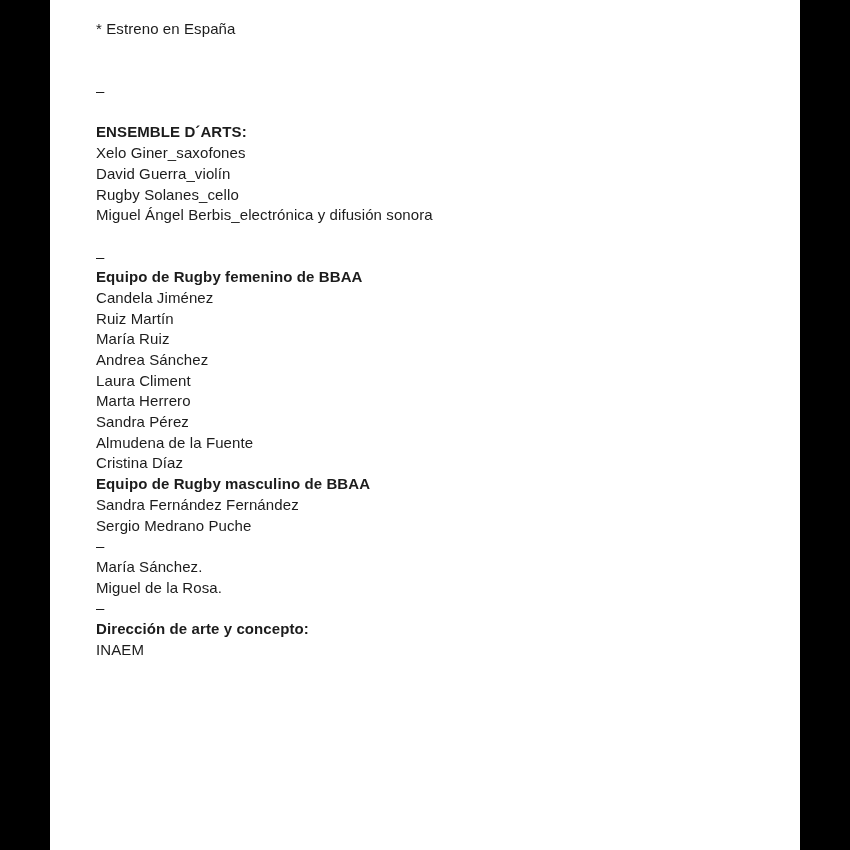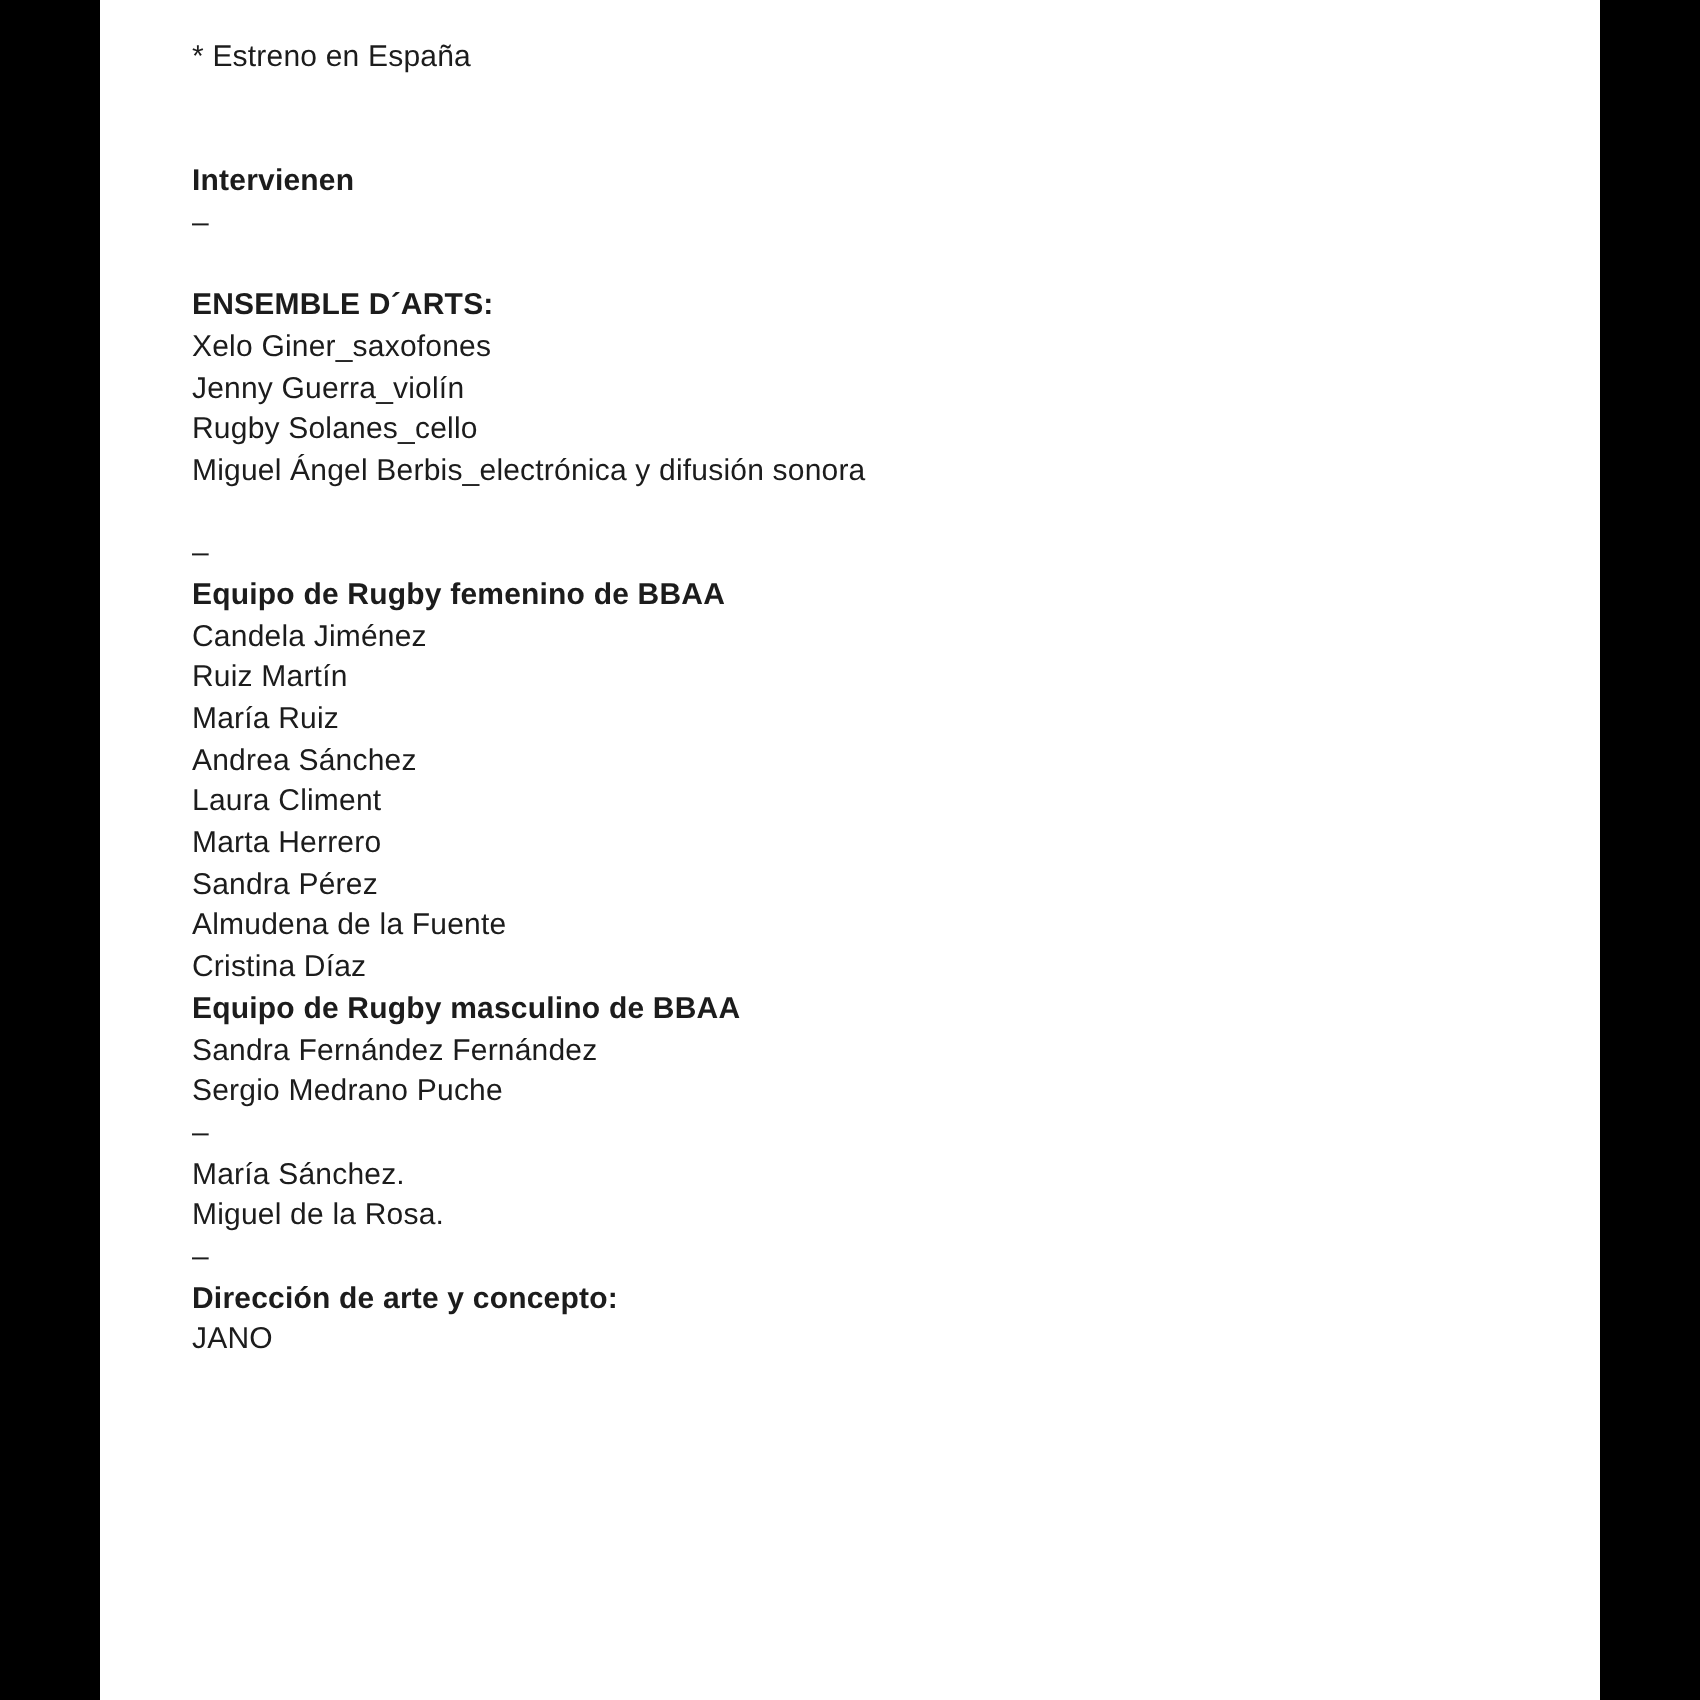--- a/index.html
+++ b/index.html
@@ -54,27 +54,26 @@
 <div class="page">
   <div class="side-bar left"></div>
   <div class="side-bar right"></div>
 
   <div class="content">
 
     <div class="gap-2">
       <div class="line">* Estreno en España</div>
     </div>
 
-    <div class="line bold">Intervienen</div>
     <div class="line gap-1">–</div>
 
     <div class="gap-1">
       <div class="line bold">ENSEMBLE D´ARTS:</div>
       <div class="line">Xelo Giner_saxofones</div>
-      <div class="line">Jenny Guerra_violín</div>
+      <div class="line">David Guerra_violín</div>
       <div class="line">Rugby Solanes_cello</div>
       <div class="line">Miguel Ángel Berbis_electrónica y difusión sonora</div>
     </div>
 
 
     <div>
       <div class="line">–</div>
       <div class="line bold">Equipo de Rugby femenino de BBAA</div>
       <div class="line">Candela Jiménez</div>
       <div class="line">Ruiz Martín</div>
@@ -95,17 +94,17 @@
 
     <div>
       <div class="line">–</div>
       <div class="line">María Sánchez.</div>
       <div class="line">Miguel de la Rosa.</div>
     </div>
 
     <div>
       <div class="line">–</div>
       <div class="line bold">Dirección de arte y concepto:</div>
-      <div class="line">JANO</div>
+      <div class="line">INAEM</div>
     </div>
 
   </div>
 </div>
 
 </body></html>

